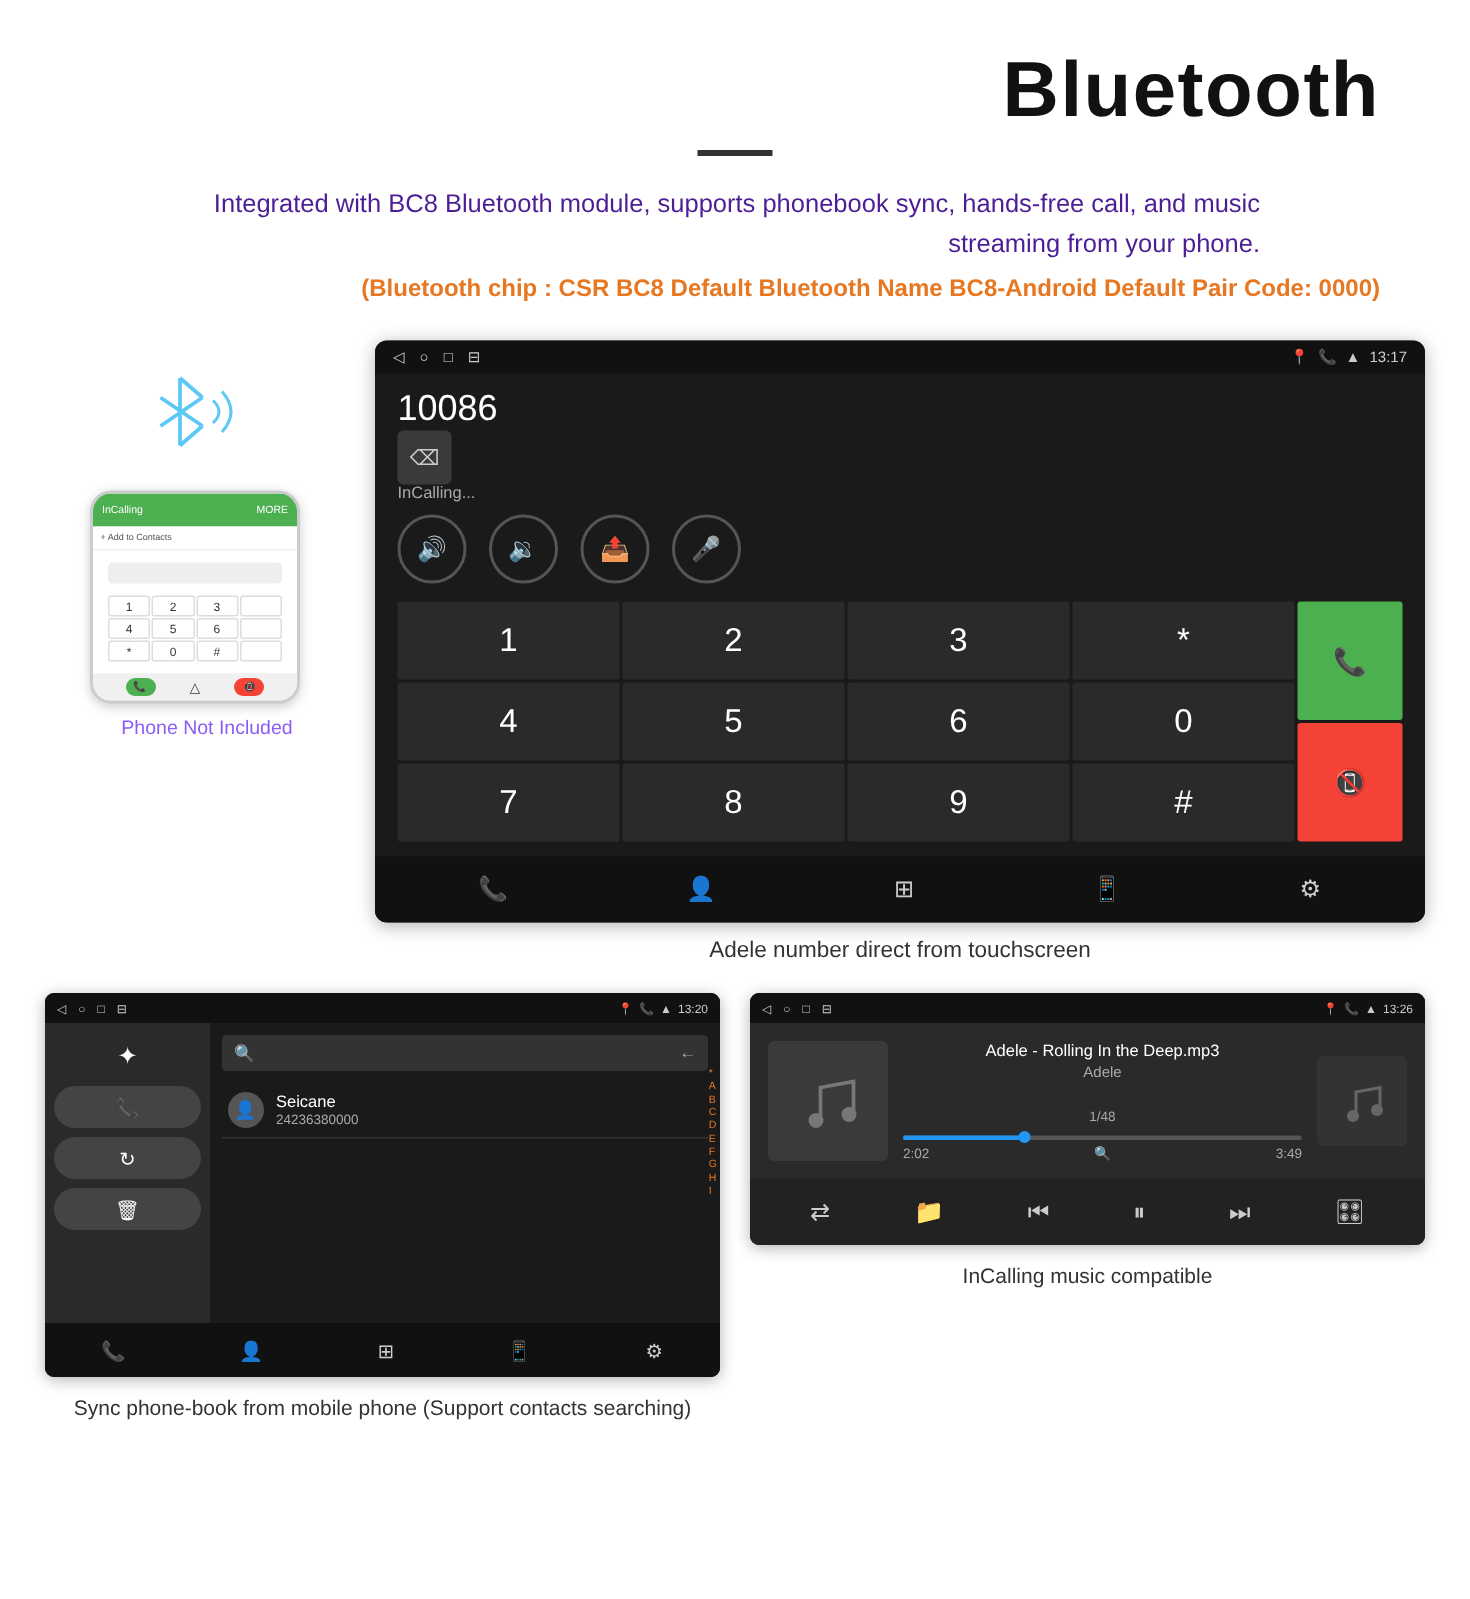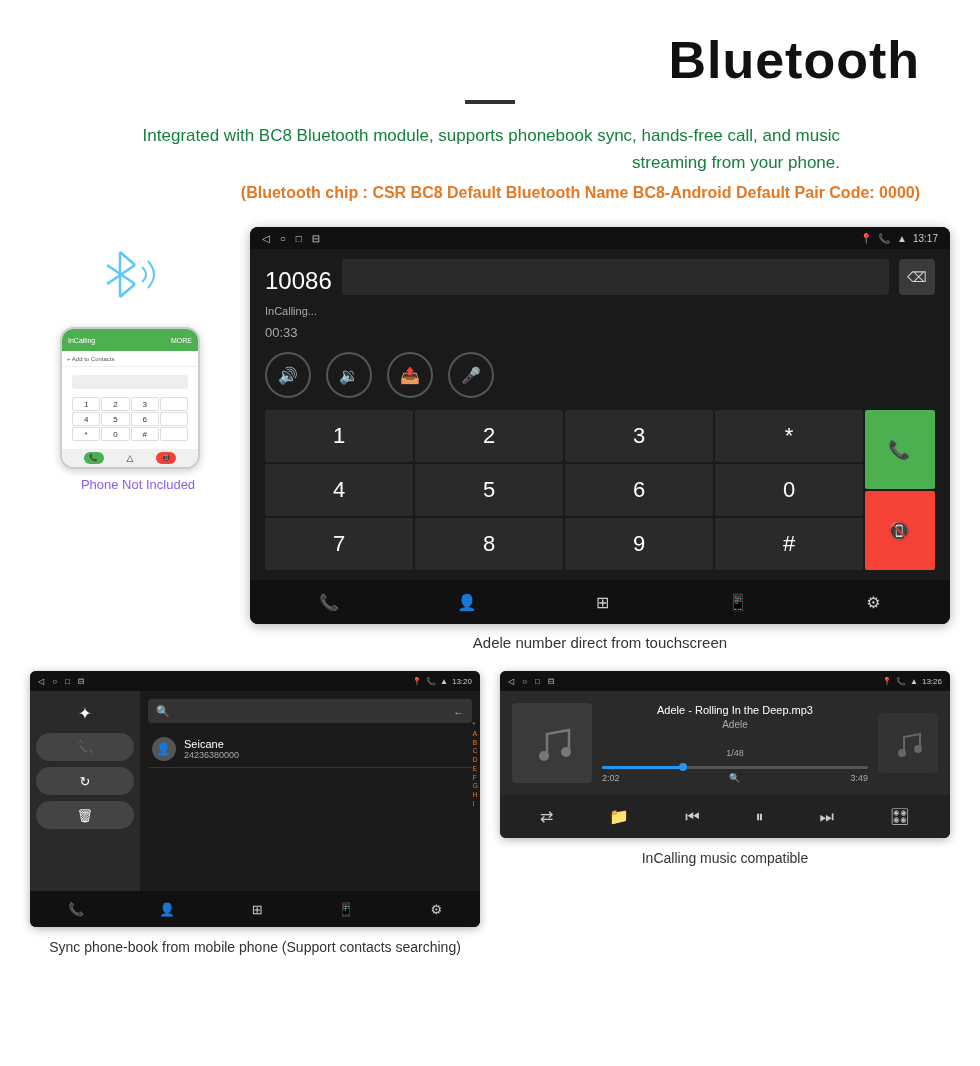--- a/index.html
+++ b/index.html
@@ -23,21 +23,21 @@
       letter-spacing: 1px;
     }
     .title-divider {
       width: 50px;
       height: 4px;
       background: #333;
       margin: 10px auto 18px;
     }
     .page-description {
       font-size: 17px;
-      color: #15803d;
+      color: #4c1d95;
       line-height: 1.6;
       max-width: 700px;
       margin: 0 auto 8px;
     }
     .orange-text {
       color: #e87722;
       font-size: 16px;
       font-weight: 600;
     }
 
@@ -192,23 +192,23 @@
       font-size: 10px;
     }
 
     
     .dial-screen {
       background: #1a1a1a;
       padding: 10px 15px;
     }
     .dial-number-row {
       display: flex;
-      align-items: flex-end;
+      align-items: flex-start;
       justify-content: space-between;
-      margin-bottom: 10px;
+      flex-direction: column;
     }
     .dial-number {
       color: #fff;
       font-size: 24px;
       font-weight: 300;
     }
     .dial-delete-btn {
       width: 36px;
       height: 36px;
       background: #3a3a3a;
@@ -611,21 +611,20 @@
 
       <div class="dial-screen">
 
         <div class="dial-number-row">
           <span class="dial-number">10086</span>
           <div style="flex:1; height:36px; background:#2a2a2a; margin: 0 10px; border-radius:3px;"></div>
           <div class="dial-delete-btn">⌫</div>
         </div>
 
         <div class="dial-calling-info">InCalling...</div>
-        <div class="dial-timer">00:33</div>
 
         <div class="dial-controls">
           <div class="dial-control-btn">🔊</div>
           <div class="dial-control-btn">🔉</div>
           <div class="dial-control-btn">📤</div>
           <div class="dial-control-btn">🎤</div>
         </div>
 
         <div style="display:flex; gap:2px;">
           <div style="flex:1; display:grid; grid-template-columns: repeat(4,1fr); gap:2px;">

